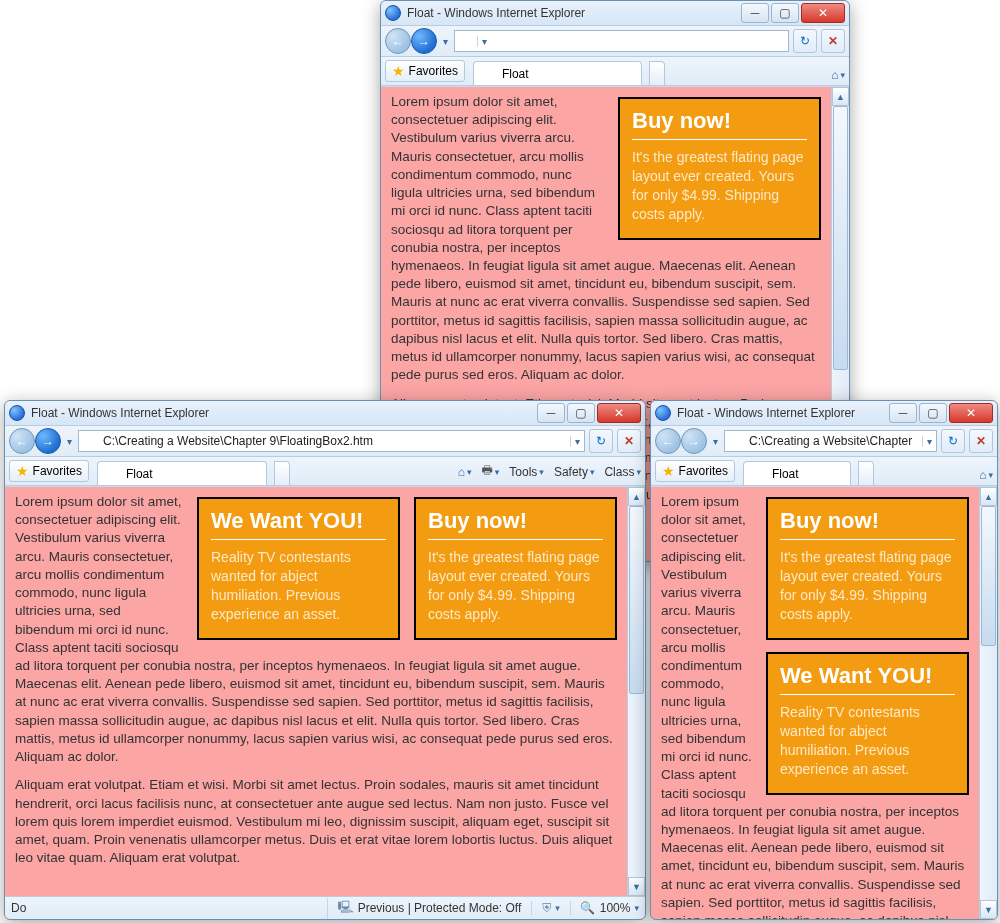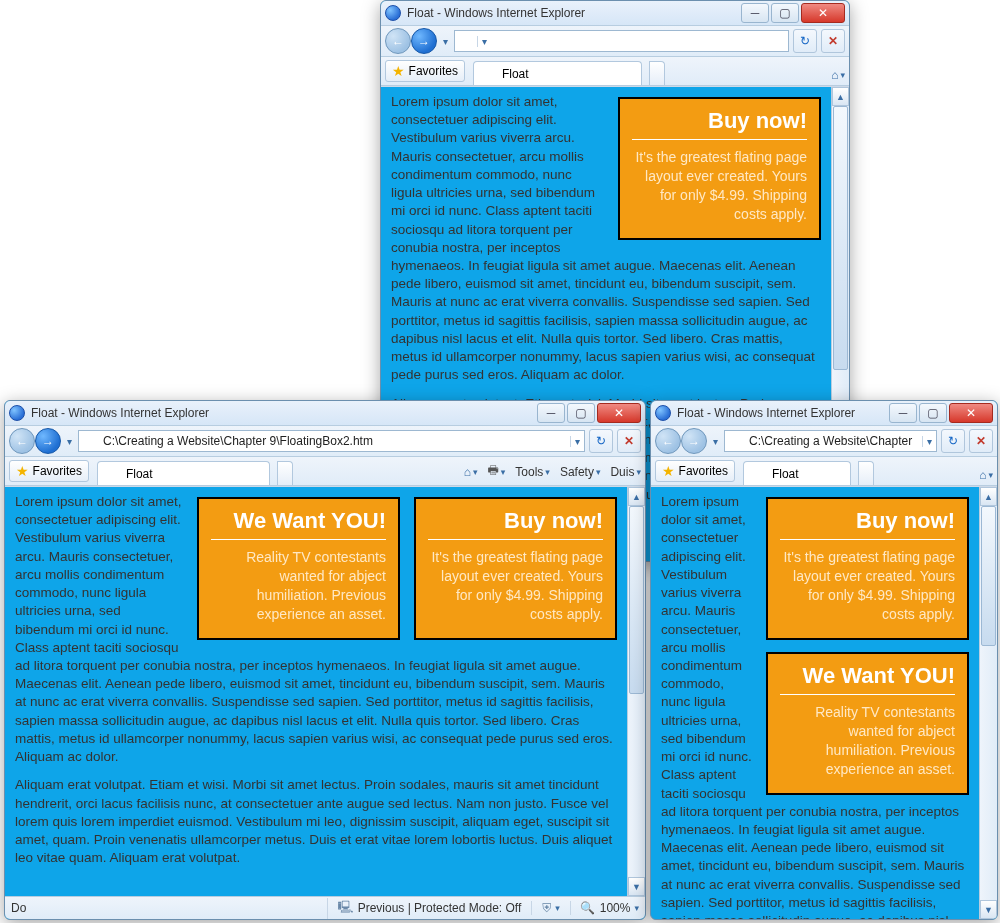--- a/index.html
+++ b/index.html
@@ -8,21 +8,21 @@
     background: #fff;
     font-family: "Segoe UI", Tahoma, sans-serif;
     font-size: 12px;
     position: relative;
     width: 1000px;
     height: 923px;
   }
   
   .ie-window {
     position: absolute;
-    background: #0ea5e9;
+    background: #fca5a5;
     border: 1px solid #6b8fae;
     border-radius: 6px;
     box-shadow: 0 4px 18px rgba(0,0,0,.35);
     overflow: hidden;
     display: flex;
     flex-direction: column;
   }
   .titlebar {
     background: linear-gradient(#e9f1fb, #d6e6f7);
     height: 24px;
@@ -238,21 +238,20 @@
   
   .orangebox {
     float: right;
     width: 175px;
     background: #f39c12;
     border: 2px solid #000;
     color: #fff;
     padding: 10px 12px 14px 12px;
     margin: 4px 0 8px 14px;
     font-family: "Trebuchet MS", Verdana, sans-serif;
-    text-align: right;
   }
   .orangebox h2 {
     margin: 0 0 8px 0;
     font-size: 22px;
     font-weight: bold;
     line-height: 1.1;
     padding-bottom: 6px;
     border-bottom: 1px solid #fff;
   }
   .orangebox .body {
@@ -389,21 +388,21 @@
         </div>
       <div class="cmd-item">
           <span>Tools</span>
           <span class="caret">▾</span>
         </div>
       <div class="cmd-item">
           <span>Safety</span>
           <span class="caret">▾</span>
         </div>
       <div class="cmd-item">
-          <span>Duis</span>
+          <span>Class</span>
           <span class="caret">▾</span>
         </div>
     </div>
   </div>
 
   <div class="content-wrap">
     <div class="content">
       <div class="orangebox">
         <h2>Buy now!</h2>
         <div class="body">It's the greatest flating page layout ever created. Yours for only $4.99. Shipping costs apply.</div>

